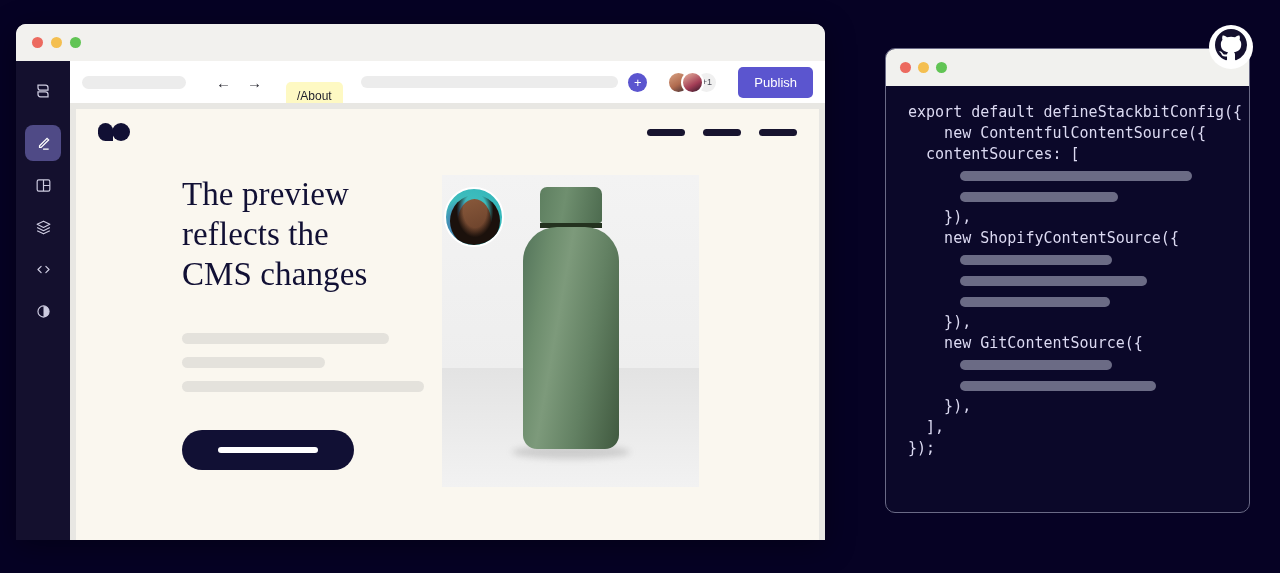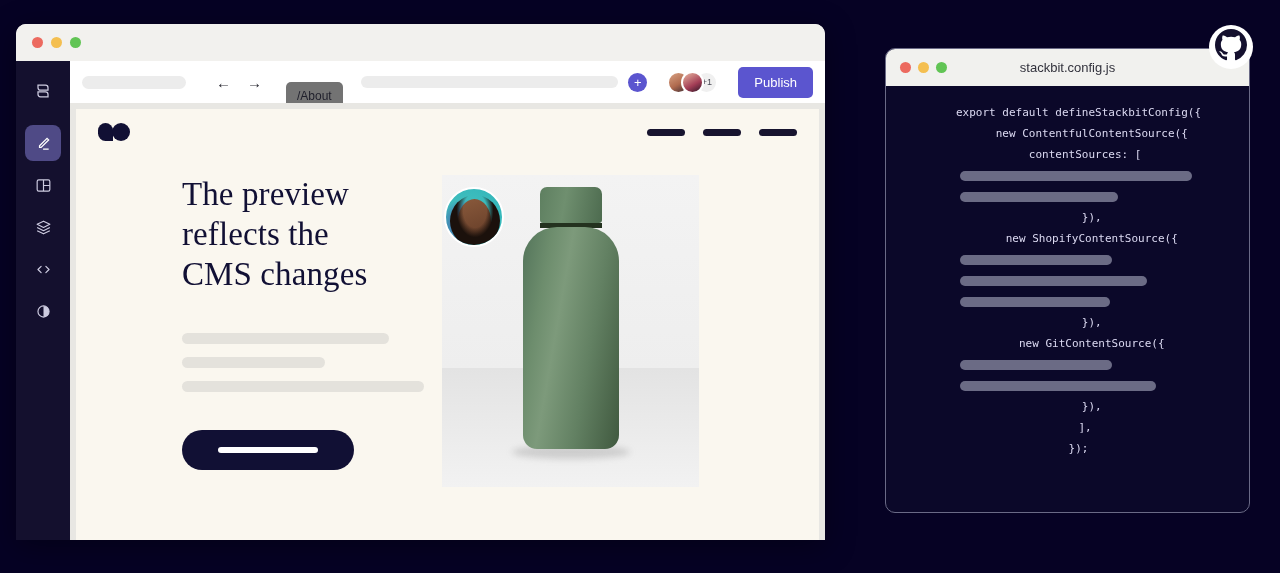--- a/index.html
+++ b/index.html
@@ -51,21 +51,21 @@
 
   .toolbar {
     height: 42px; background: #ffffff;
     display: flex; align-items: center; padding: 0 12px; gap: 10px;
     flex: 0 0 42px;
   }
   .pill-placeholder { width: 104px; height: 13px; border-radius: 7px; background: #ececec; }
   .nav-arrows { display: flex; gap: 16px; margin-left: 20px; color: #2a2a33; }
   .nav-arrow { font-size: 15px; line-height: 1; }
   .path-chip {
-    background: #737373; border-radius: 5px;
+    background: #fef9c3; border-radius: 5px;
     padding: 7px 11px; font-size: 12px; color: #1f1f2b;
     margin-left: 14px; white-space: nowrap; margin-top: 28px;
   }
   .url-wrap { flex: 1; display: flex; align-items: center; gap: 10px; margin-left: 8px; min-width: 0; }
   .url-bar { flex: 1; height: 12px; border-radius: 7px; background: #ececec; min-width: 0; }
   .add-btn {
     width: 19px; height: 19px; border-radius: 50%; background: #5b55cf;
     color: #fff; font-size: 13px; line-height: 19px; text-align: center; flex: 0 0 19px;
     font-family: "Liberation Sans", sans-serif;
   }
@@ -182,21 +182,21 @@
     display: flex; align-items: center; padding: 0 14px; gap: 7px;
     position: relative;
   }
   .code-title {
     position: absolute; left: 0; right: 0; text-align: center;
     font-size: 13px; color: #32323c;
   }
   .code-body {
     padding: 16px 0 0 0; height: calc(100% - 37px);
     font-family: "DejaVu Sans Mono", monospace;
-    font-size: 11px; line-height: 21px; color: #dcdaf2; text-align: center;
+    font-size: 15px; line-height: 21px; color: #dcdaf2;
   }
   .cl { padding-left: 22px; white-space: pre; height: 21px; }
   .bar-line { height: 21px; display: flex; align-items: center; }
   .codebar { height: 10px; border-radius: 5px; background: #6b6b85; }
 
   .github-badge {
     position: absolute; left: 1209px; top: 25px;
     width: 44px; height: 44px; border-radius: 50%;
     background: #ffffff; display: flex; align-items: center; justify-content: center;
   }
@@ -337,21 +337,20 @@
 
       </div>
     </div>
   </div>
 
   <div class="code-window">
     <div class="code-titlebar">
       <span class="dot red"></span>
       <span class="dot yellow"></span>
       <span class="dot green"></span>
-      <span class="code-title">stackbit.config.js</span>
     </div>
     <div class="code-body" id="code-body">
         <div class="cl">export default defineStackbitConfig({</div>
         <div class="cl">    new ContentfulContentSource({</div>
         <div class="cl">  contentSources: [</div>
         <div class="bar-line" style="padding-left: 74px;">
           <span class="codebar" style="width: 232px;"></span>
         </div>
         <div class="bar-line" style="padding-left: 74px;">
           <span class="codebar" style="width: 158px;"></span>

